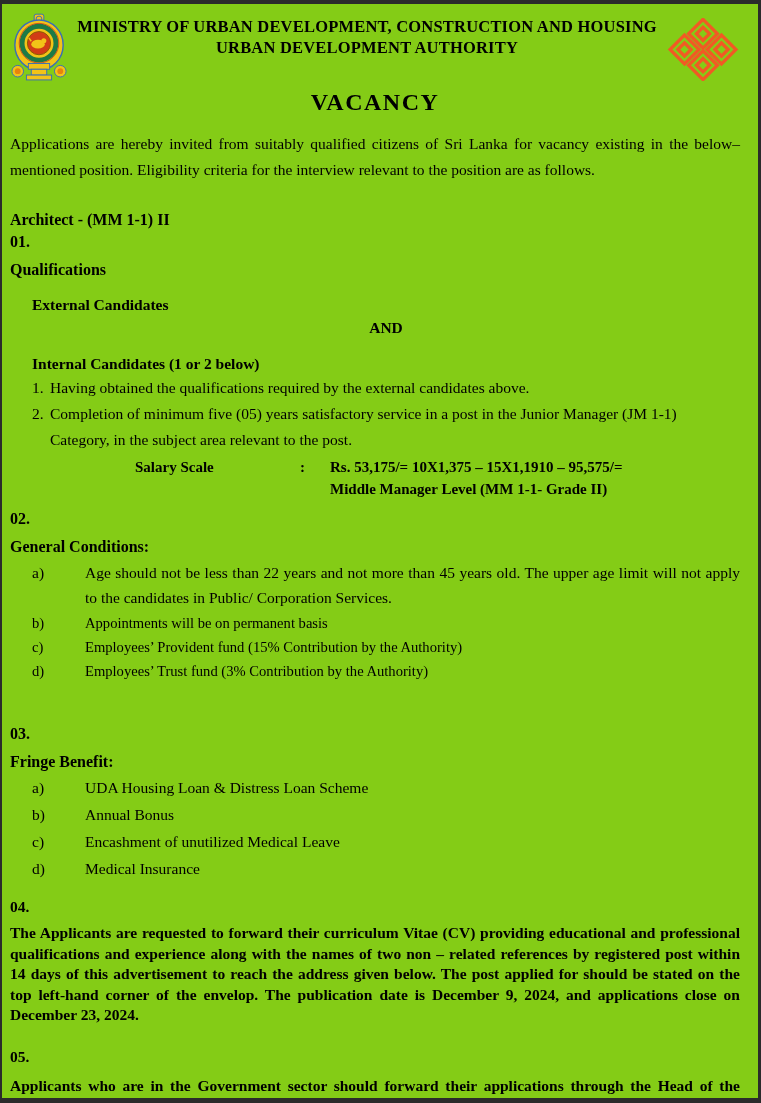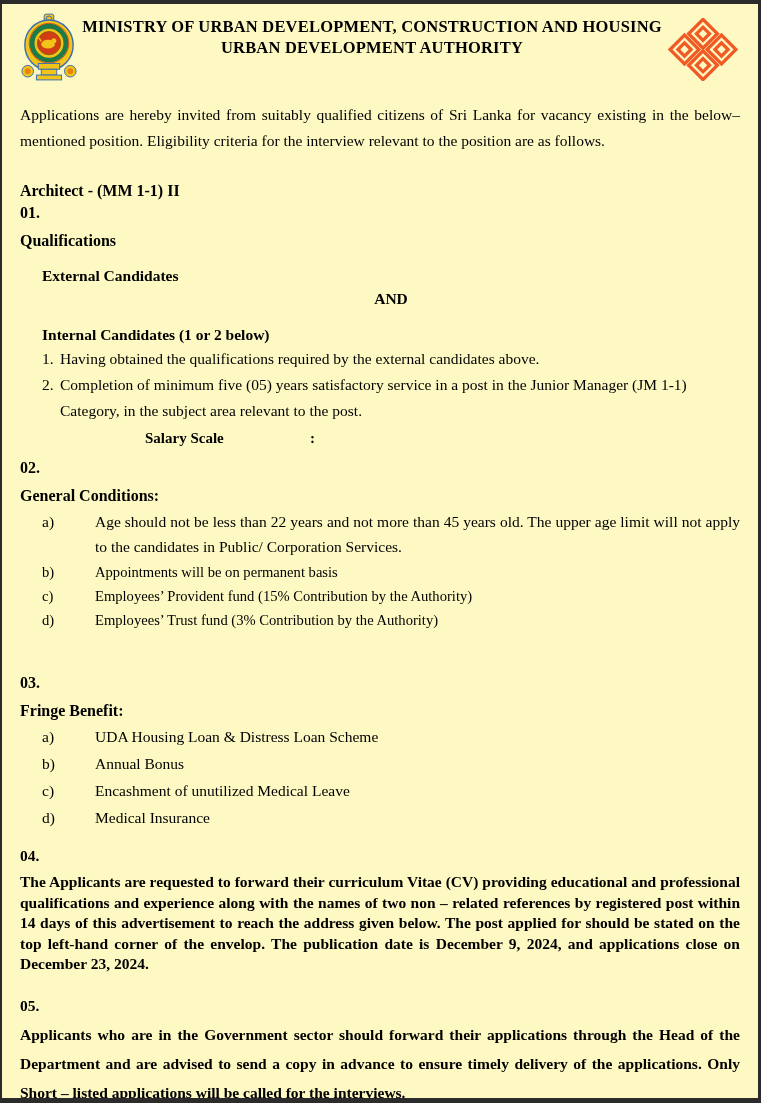--- a/index.html
+++ b/index.html
@@ -1,26 +1,26 @@
 <!DOCTYPE html>
 <html><head>
 <meta charset="utf-8">
 <style>
   html, body { margin: 0; padding: 0; background: #ffffff; }
   .page {
     position: relative;
     width: 761px;
     height: 1103px;
     box-sizing: border-box;
-    background: #fef9c3;
+    background: #84cc16;
     border-top: 4px solid #2b2b2b;
     border-left: 2px solid #2b2b2b;
     border-right: 3px solid #2b2b2b;
     border-bottom: 5px solid #2b2b2b;
-    padding: 8px 18px 10px 18px;
+    padding: 8px 18px 10px 8px;
     font-family: "Liberation Serif", "DejaVu Serif", serif;
     color: #000000;
     overflow: hidden;
   }
   
   .hdr { display: flex; align-items: flex-start; }
   .emblem { width: 58px; flex: 0 0 58px; margin-top: 1px; }
   .uda-logo { width: 74px; flex: 0 0 74px; margin-top: 6px; }
   .hdr-center { flex: 1; text-align: center; padding: 4px 4px 0 4px; }
   .hdr-line { font-weight: bold; font-size: 16.5px; line-height: 21px; letter-spacing: .2px; }
@@ -97,20 +97,21 @@
           <rect x="15" y="29" width="10" height="10" transform="rotate(45 20 34)"></rect>
           <rect x="49" y="23" width="22" height="22" transform="rotate(45 60 34)"></rect>
           <rect x="55" y="29" width="10" height="10" transform="rotate(45 60 34)"></rect>
           <rect x="29" y="40" width="22" height="22" transform="rotate(45 40 51)"></rect>
           <rect x="35" y="46" width="10" height="10" transform="rotate(45 40 51)"></rect>
         </g>
       </svg>
     </div>
   </div>
 
+  <div class="vacancy-title">VACANCY</div>
 
   <div class="intro">Applications are hereby invited from suitably qualified citizens of Sri Lanka for vacancy existing in the below–mentioned position.  Eligibility criteria for the interview relevant to the position are as follows.</div>
 
   <div class="pos-title">Architect - (MM 1-1) II</div>
 
   <div class="sec-head">
     <span class="no">01.</span>
     <span>Qualifications</span>
   </div>
 
@@ -125,20 +126,24 @@
     </div>
     <div class="num-item">
       <span class="no">2.</span>
       <span class="txt">Completion of minimum five (05) years satisfactory service in a post in the Junior Manager (JM 1-1) Category, in the subject area relevant to the post.</span>
     </div>
   </div>
 
   <div class="salary">
     <span class="lab">Salary Scale</span>
     <span class="col">:</span>
+    <span class="val">
+      <span style="display:block">Rs. 53,175/= 10X1,375 – 15X1,1910 – 95,575/=</span>
+      <span style="display:block">Middle Manager Level (MM 1-1- Grade II)</span>
+    </span>
   </div>
 
   <div class="sec-head gap-sm">
     <span class="no">02.</span>
     <span>General Conditions:</span>
   </div>
   <div class="let-list">
     <div class="let-item">
       <span class="lt">a)</span>
       <span class="tx">Age should not be less than 22 years and not more than 45 years old. The upper age limit will not apply to the candidates in Public/ Corporation Services.</span>

